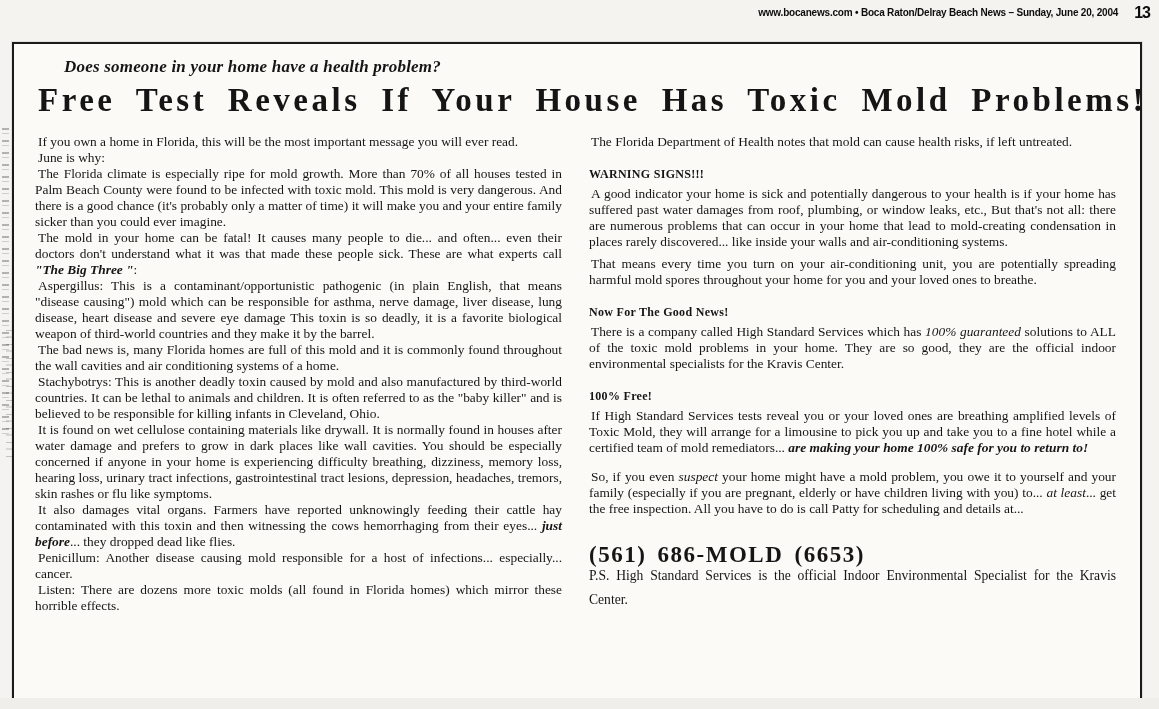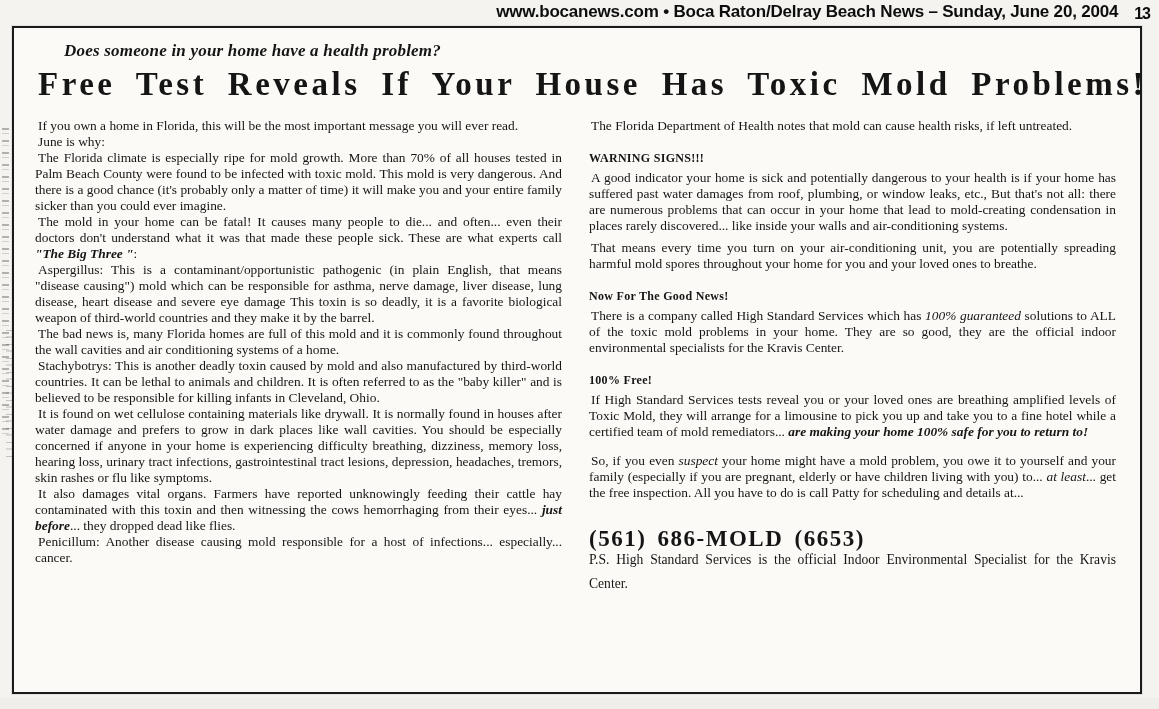--- a/index.html
+++ b/index.html
@@ -12,25 +12,25 @@
   }
   
   .masthead{
     position:absolute;top:2px;left:0;width:1150px;
     text-align:right;
     font-family:"Liberation Sans", sans-serif;
     font-weight:bold;
     color:#0d0d0d;
     white-space:nowrap;
   }
-  .masthead-text{font-size:17px;letter-spacing:-0.2px;vertical-align:baseline;}
+  .masthead-text{font-size:10px;letter-spacing:-0.2px;vertical-align:baseline;}
   .page-number{font-size:16px;margin-left:16px;letter-spacing:-1px;vertical-align:-2px;}
   
   .ad-box{
-    position:absolute;left:12px;top:26px;width:1130px;height:668px;
+    position:absolute;left:12px;top:42px;width:1130px;height:668px;
     border:2px solid #1a1a1a;
     background:#fbfaf7;
     box-sizing:border-box;
     box-shadow:0 0 0 1px rgba(0,0,0,0.08);
   }
   .tagline{
     margin:13px 0 0 50px;
     font-weight:bold;font-style:italic;
     font-size:17px;letter-spacing:0.2px;
   }
@@ -117,20 +117,21 @@
         <p class="para"><span class="seg-n">If you own a home in Florida, this will be the most important message you will ever read.</span></p>
         <p class="para"><span class="seg-n">June is why:</span></p>
         <p class="para"><span class="seg-n">The Florida climate is especially ripe for mold growth. </span><span class="seg-b">More than 70% of all houses tested in Palm Beach County were found to be infected with toxic mold.</span><span class="seg-n"> This mold is very dangerous. And there is a good chance (it's probably only a matter of time) it will make you and your entire family sicker than you could ever imagine.</span></p>
         <p class="para"><span class="seg-n">The mold in your home can be fatal! It causes many people to die... and often... even their doctors don't understand what it was that made these people sick. These are what experts call </span><span class="seg-bi">"The Big Three "</span><span class="seg-n">:</span></p>
         <p class="para"><span class="seg-b">Aspergillus:</span><span class="seg-n"> This is a contaminant/opportunistic pathogenic (in plain English, that means "disease causing") mold which can be responsible for asthma, nerve damage, liver disease, lung disease, heart disease and severe eye damage This toxin is so deadly, it is a favorite biological weapon of third-world countries and they make it by the barrel.</span></p>
         <p class="para"><span class="seg-n">The bad news is, many Florida homes are full of this mold and it is commonly found throughout the wall cavities and air conditioning systems of a home.</span></p>
         <p class="para"><span class="seg-b">Stachybotrys:</span><span class="seg-n"> This is another deadly toxin caused by mold and also manufactured by third-world countries. It can be lethal to animals and children. It is often referred to as the "baby killer" and is believed to be responsible for killing infants in Cleveland, Ohio.</span></p>
         <p class="para"><span class="seg-n">It is found on wet cellulose containing materials like drywall. It is normally found in houses after water damage and prefers to grow in dark places like wall cavities. You should be especially concerned if anyone in your home is experiencing difficulty breathing, dizziness, memory loss, hearing loss, urinary tract infections, gastrointestinal tract lesions, depression, headaches, tremors, skin rashes or flu like symptoms.</span></p>
         <p class="para"><span class="seg-n">It also damages vital organs. Farmers have reported unknowingly feeding their cattle hay contaminated with this toxin and then witnessing the cows hemorrhaging from their eyes... </span><span class="seg-bi">just before</span><span class="seg-n">... they dropped </span><span class="seg-b">dead like flies.</span></p>
         <p class="para"><span class="seg-b">Penicillum:</span><span class="seg-n"> Another disease causing mold responsible for a host of infections... especially... cancer.</span></p>
+        <p class="para"><span class="seg-n">Listen: There are dozens more toxic molds (all found in Florida homes) which mirror these horrible effects.</span></p>
       </div>
     <div class="col col-right">
       <div>
           <p class="para"><span class="seg-n">The Florida Department of Health notes that mold can cause health risks, if left untreated.</span></p>
           <div class="col-heading">WARNING SIGNS!!!</div>
           <p class="para"><span class="seg-n">A good indicator your home is sick and potentially dangerous to your health is if your home has suffered past water damages from roof, plumbing, or window leaks, etc., But that's not all: there are numerous problems that can occur in your home that lead to mold-creating condensation in places rarely discovered... like inside your walls and air-conditioning systems.</span></p>
           <p class="para"><span class="seg-n">That means every time you turn on your air-conditioning unit, you are potentially spreading harmful mold spores throughout your home for you and your loved ones to breathe.</span></p>
           <div class="col-heading">Now For The Good News!</div>
           <p class="para"><span class="seg-n">There is a company called High Standard Services which has </span><span class="seg-i">100% guaranteed</span><span class="seg-n"> solutions to ALL of the toxic mold problems in your home. They are so good, they are the official indoor environmental specialists for the Kravis Center.</span></p>
           <div class="col-heading">100% Free!</div>

